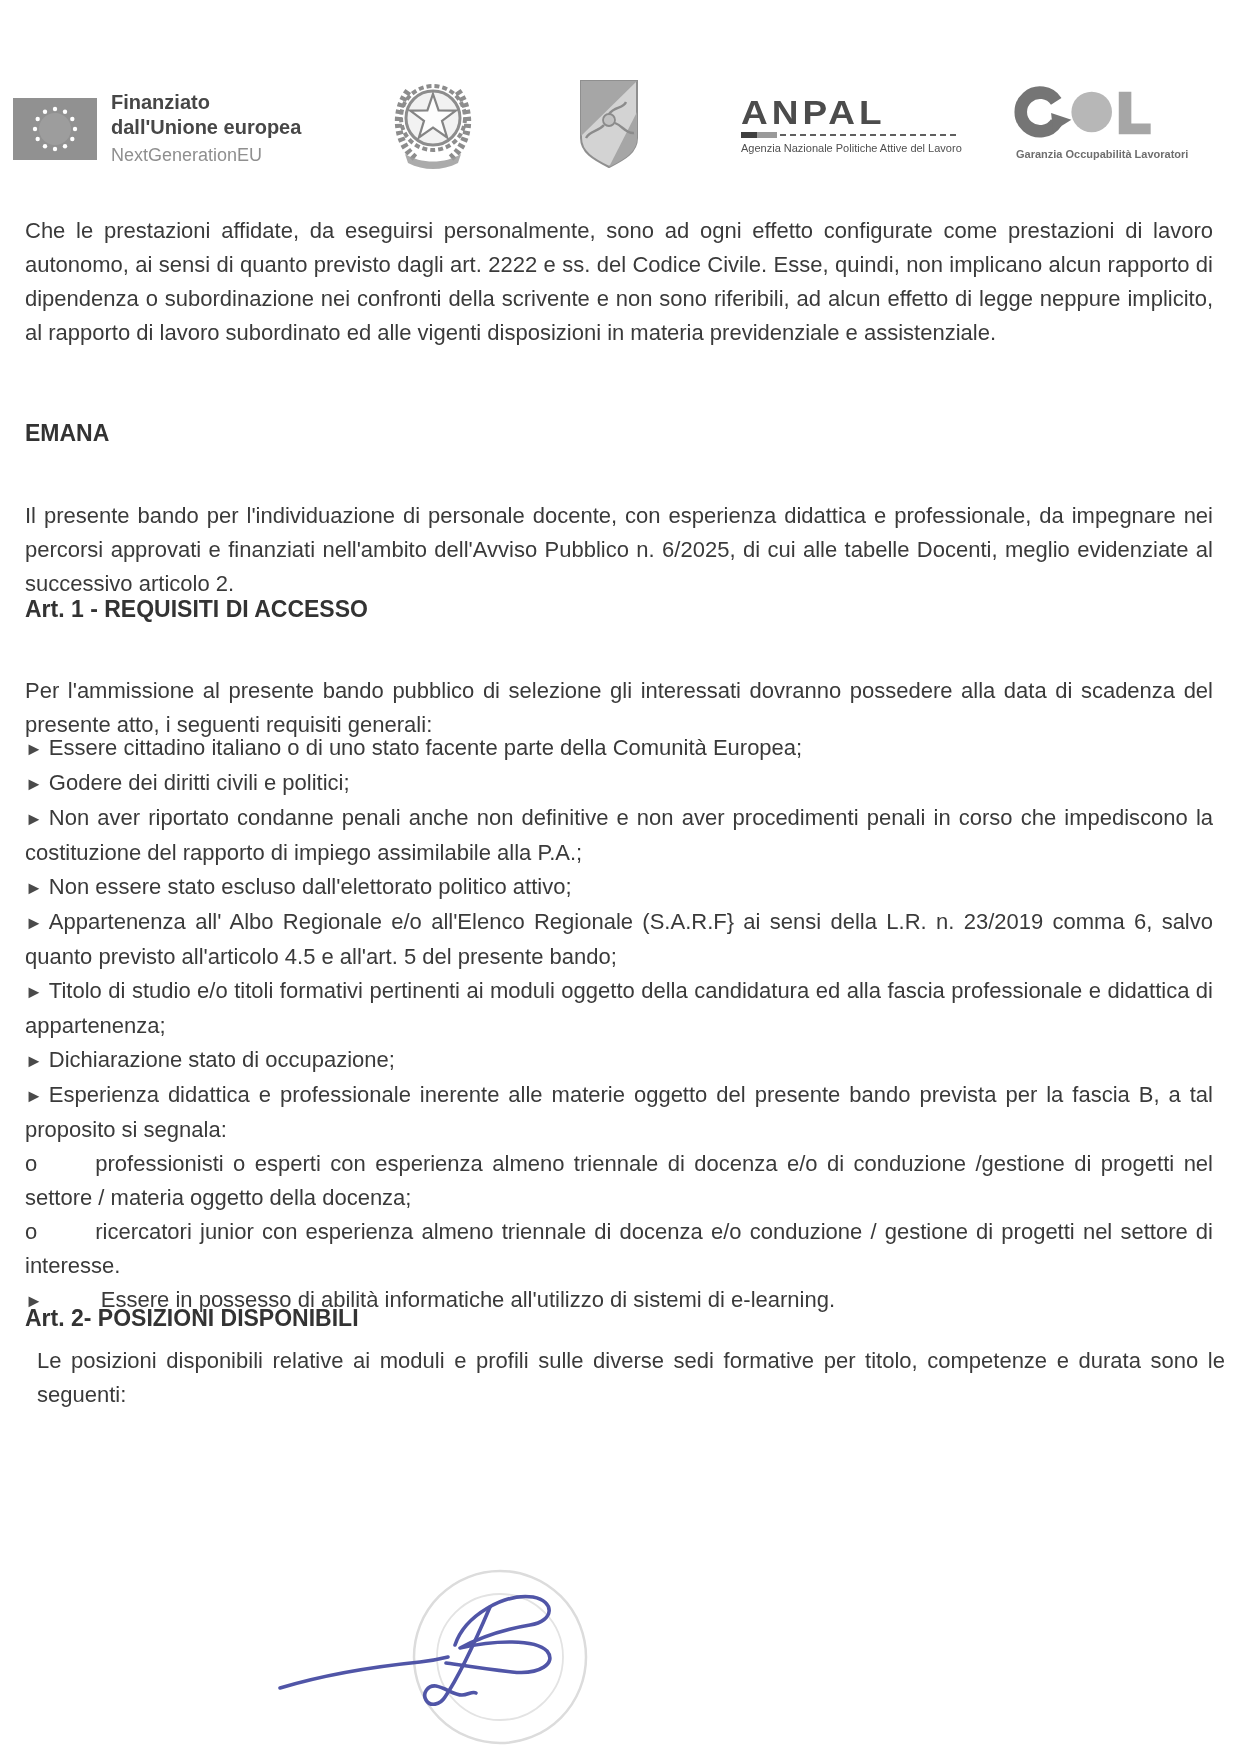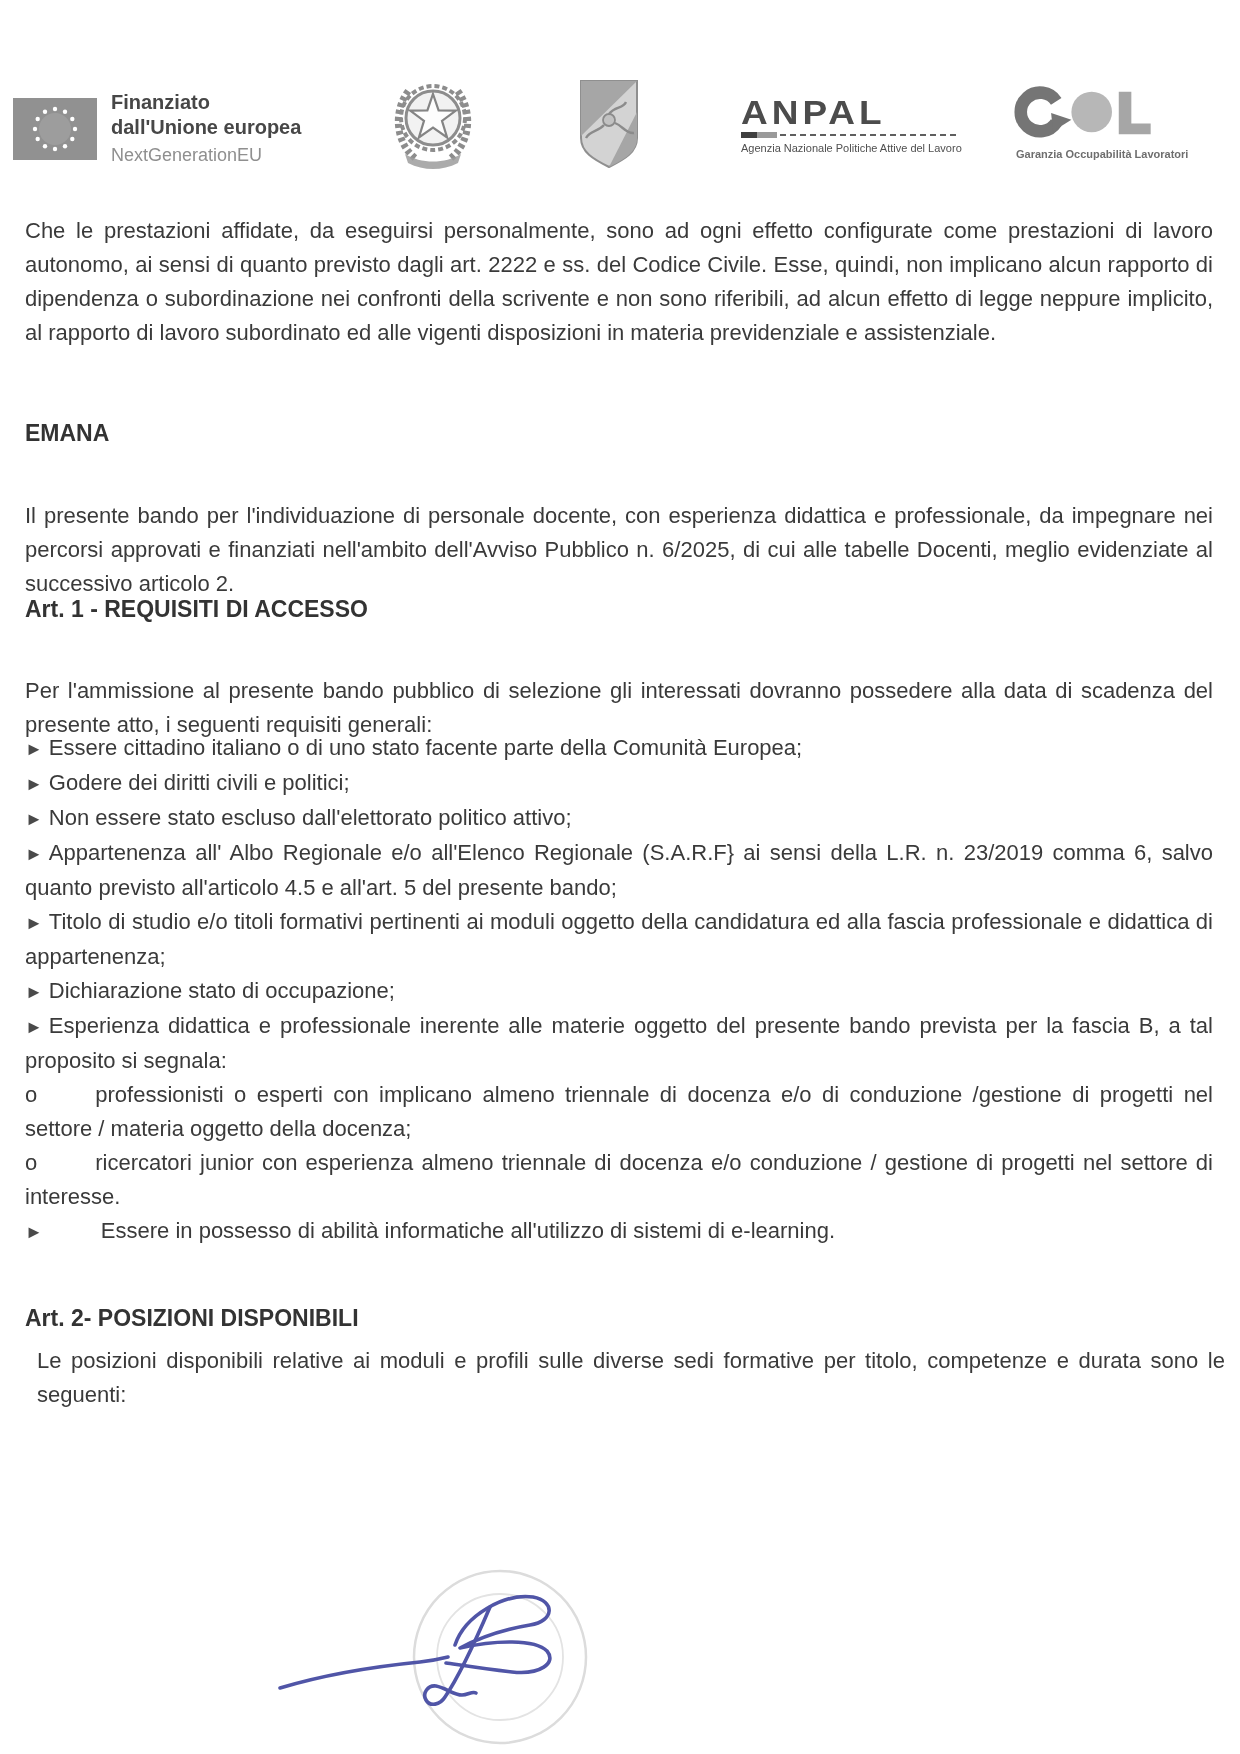--- a/index.html
+++ b/index.html
@@ -118,26 +118,27 @@
 
   <p class="txt" style="top:477px">Il presente bando per l'individuazione di personale docente, con esperienza didattica e professionale, da impegnare nei percorsi approvati e finanziati nell'ambito dell'Avviso Pubblico n. 6/2025, di cui alle tabelle Docenti, meglio evidenziate al successivo articolo 2.</p>
 
   <div class="hd" style="top:596px">Art. 1 - REQUISITI DI ACCESSO</div>
 
   <p class="txt" style="top:652px">Per l'ammissione al presente bando pubblico di selezione gli interessati dovranno possedere alla data di scadenza del presente atto, i seguenti requisiti generali:</p>
 
   <div class="txt" style="top:731px">
     <p class="req"><span class="mk arrow">►</span><span>Essere cittadino italiano o di uno stato facente parte della Comunità Europea;</span></p>
     <p class="req"><span class="mk arrow">►</span><span>Godere dei diritti civili e politici;</span></p>
+    <p class="req"><span class="mk arrow">►</span><span>Non aver riportato condanne penali anche non definitive e non aver procedimenti penali in corso che impediscono la costituzione del rapporto di impiego assimilabile alla P.A.;</span></p>
     <p class="req"><span class="mk arrow">►</span><span>Non essere stato escluso dall'elettorato politico attivo;</span></p>
     <p class="req"><span class="mk arrow">►</span><span>Appartenenza all' Albo Regionale e/o all'Elenco Regionale (S.A.R.F} ai sensi della L.R. n. 23/2019 comma 6, salvo quanto previsto all'articolo 4.5 e all'art. 5 del presente bando;</span></p>
     <p class="req"><span class="mk arrow">►</span><span>Titolo di studio e/o titoli formativi pertinenti ai moduli oggetto della candidatura ed alla fascia professionale e didattica di appartenenza;</span></p>
     <p class="req"><span class="mk arrow">►</span><span>Dichiarazione stato di occupazione;</span></p>
     <p class="req"><span class="mk arrow">►</span><span>Esperienza didattica e professionale inerente alle materie oggetto del presente bando prevista per la fascia B, a tal proposito si segnala:</span></p>
-    <p class="req"><span class="mk tab">o</span><span>professionisti o esperti con implicano almeno triennale di docenza e/o di conduzione /gestione di progetti nel settore / materia oggetto della docenza;</span></p>
+    <p class="req"><span class="mk tab">o</span><span>professionisti o esperti con esperienza almeno triennale di docenza e/o di conduzione /gestione di progetti nel settore / materia oggetto della docenza;</span></p>
     <p class="req"><span class="mk tab">o</span><span>ricercatori junior con esperienza almeno triennale di docenza e/o conduzione / gestione di progetti nel settore di interesse.</span></p>
     <p class="req"><span class="mk arrow tab">►</span><span>Essere in possesso di abilità informatiche all'utilizzo di sistemi di e-learning.</span></p>
   </div>
 
   <div style="position:absolute; left:25px; top:1305px; width:1188px;">
     <div class="hd" style="position:static;">Art. 2- POSIZIONI DISPONIBILI</div>
     <p class="txt" style="position:static; margin:12px;">Le posizioni disponibili relative ai moduli e profili sulle diverse sedi formative per titolo, competenze e durata sono le seguenti:</p>
   </div>
 
   <svg class="signature" width="360" height="209" viewBox="0 0 360 209">

